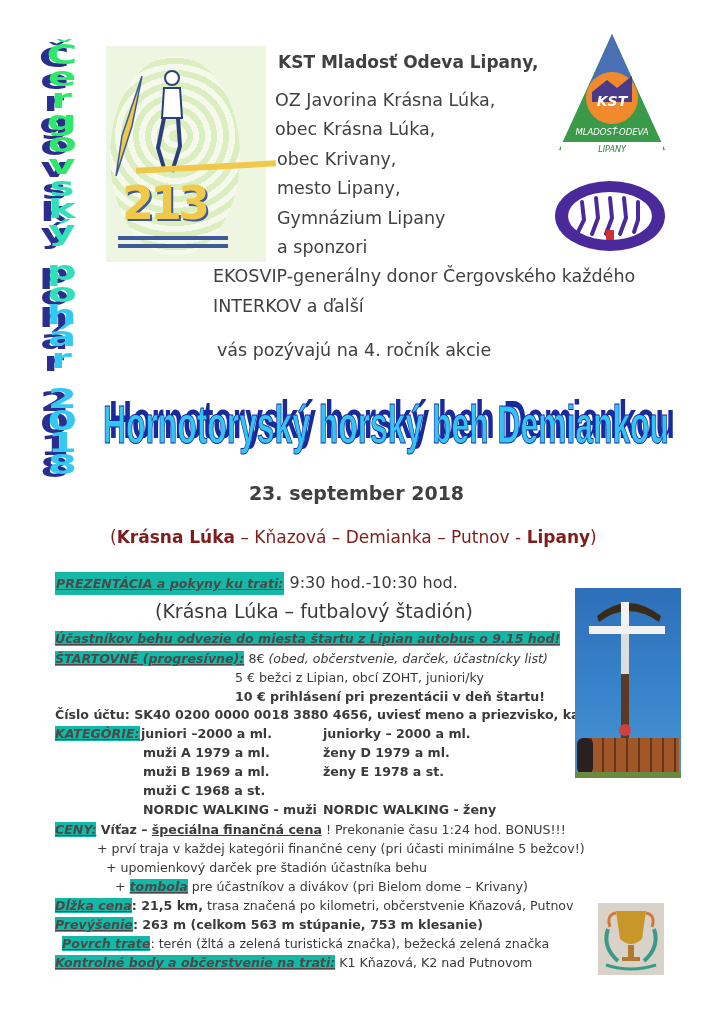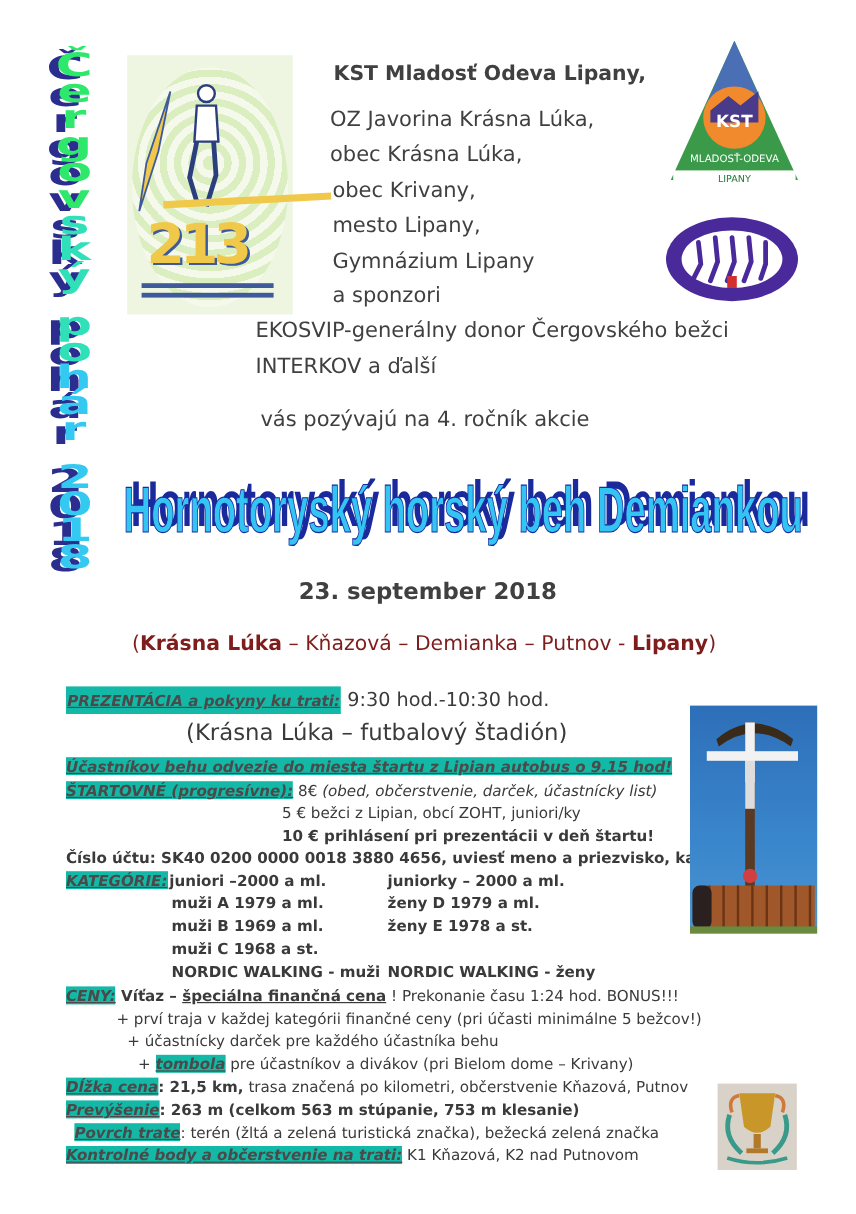--- a/index.html
+++ b/index.html
@@ -10,36 +10,36 @@
   
   .vert { position:absolute; left:34px; top:44px; width:56px; display:flex; flex-direction:column; align-items:center; }
   .vchar { font-family:"DejaVu Sans", sans-serif; font-weight:bold; font-size:27px; line-height:22px;
            transform:scaleX(1.55); letter-spacing:0; }
   .vgreen { color:#2ee86b; text-shadow:-5px 3px 0 #2b2e8f; }
   .vteal  { color:#30e0b8; text-shadow:-5px 3px 0 #2b2e8f; }
   .vcyan  { color:#33c9f0; text-shadow:-5px 3px 0 #2b2e8f; }
   .vgap { height:18px; }
 
   
-  .runner { left:106px; top:46px; width:138px; height:216px; background:#eef6e2; }
+  .runner { left:106px; top:46px; width:160px; height:216px; background:#eef6e2; }
   .rings { position:absolute; left:4px; top:10px; width:130px; height:200px; border-radius:50%;
            background:repeating-radial-gradient(circle at 50% 40%, #dbeec0 0 6px, #f4f9ec 6px 12px); }
   .runner-fig { position:absolute; left:44px; top:22px; width:40px; height:110px; }
   .num213 { position:absolute; left:16px; top:130px; font-family:"DejaVu Sans", sans-serif; font-weight:bold;
             font-size:46px; color:#f0c94a; letter-spacing:-4px; text-shadow:2px 2px 0 #3f5a9a; }
   .stripe { position:absolute; left:12px; height:4px; background:#3f5a9a; }
 
   
   .org { left:275px; font-size:17.5px; color:#404040; font-family:"DejaVu Sans", sans-serif; }
   .org-main { left:278px; top:52px; font-weight:bold; font-size:17px; color:#404040; }
 
   .sponsor { left:213px; font-size:17.5px; color:#404040; }
 
   
-  .kst { left:557px; top:32px; width:110px; height:130px; }
+  .kst { left:557px; top:32px; width:110px; height:130px;font-style:italic; }
   .sbs { left:554px; top:180px; width:112px; height:72px; }
 
   
   .title { left:100px; top:372px; width:580px; height:90px; }
   .date { left:0; width:713px; text-align:center; top:482px; font-weight:bold; font-size:19px; color:#404040; }
   .route { left:110px; top:527px; font-size:17px; color:#7f1d1d; }
 
   
   .hl { background:#14b8a6; font-style:italic; font-weight:bold; text-decoration:underline; color:#4a4a4a; }
   .line { position:absolute; font-size:12.6px; white-space:nowrap; color:#3a3a3a; }
@@ -92,21 +92,21 @@
 </div>
 
 <div class="abs org-main">KST Mladosť Odeva Lipany,</div>
 <div class="abs org" style="top:90px">OZ Javorina Krásna Lúka,</div>
 <div class="abs org" style="top:119px">obec Krásna Lúka,</div>
 <div class="abs org" style="top:149px;left:277px">obec Krivany,</div>
 <div class="abs org" style="top:178px;left:277px">mesto Lipany,</div>
 <div class="abs org" style="top:208px;left:277px">Gymnázium Lipany</div>
 <div class="abs org" style="top:237px;left:277px">a sponzori</div>
 
-<div class="abs sponsor" style="top:266px">EKOSVIP-generálny donor Čergovského bežci</div>
+<div class="abs sponsor" style="top:266px">EKOSVIP-generálny donor Čergovského každého</div>
 <div class="abs sponsor" style="top:296px">INTERKOV a ďalší</div>
 <div class="abs sponsor" style="top:340px;left:217px">vás pozývajú na 4. ročník akcie</div>
 
 <div class="abs kst">
   <svg width="110" height="130" viewBox="0 0 110 130">
     <polygon points="55,2 2,118 108,118" fill="#3a9a4a"></polygon>
     <polygon points="55,2 30,58 80,58" fill="#4a6fb5"></polygon>
     <circle cx="55" cy="66" r="26" fill="#f08a2c"></circle>
     <path d="M35 60 L50 48 L60 56 L75 44 L75 70 L35 70 Z" fill="#4a3a8a"></path>
     <text x="55" y="74" font-family="DejaVu Sans, sans-serif" font-size="14" font-weight="bold" fill="#fff" text-anchor="middle">KST</text>
@@ -163,21 +163,21 @@
 <div class="line b" style="left:143px;top:802px">NORDIC WALKING  - muži</div>
 <div class="line b" style="left:323px;top:726px">juniorky – 2000 a ml.</div>
 <div class="line b" style="left:323px;top:745px">ženy  D 1979 a ml.</div>
 <div class="line b" style="left:323px;top:764px">ženy  E 1978 a st.</div>
 <div class="line b" style="left:323px;top:802px">NORDIC WALKING - ženy</div>
 
 <div class="line" style="left:55px;top:822px">
   <span class="hl">CENY:</span><span class="b"> Víťaz – </span><span class="b" style="text-decoration:underline">špeciálna finančná cena</span><span> ! Prekonanie času 1:24 hod. BONUS!!!</span>
 </div>
 <div class="line" style="left:97px;top:841px">+ prví traja v každej kategórii finančné  ceny (pri účasti minimálne 5 bežcov!)</div>
-<div class="line" style="left:106px;top:860px">+ účastnícky darček pre každého účastníka behu</div>
+<div class="line" style="left:106px;top:860px">+ upomienkový darček pre štadión účastníka behu</div>
 <div class="line" style="left:115px;top:879px">
   <span>+ </span><span class="hl">tombola</span><span> pre účastníkov a divákov (pri Bielom dome – Krivany)</span>
 </div>
 
 <div class="line" style="left:55px;top:898px">
   <span class="hl">Dĺžka cena</span><span class="b">: 21,5 km,</span><span> trasa značená po kilometri, občerstvenie Kňazová, Putnov</span>
 </div>
 <div class="line" style="left:55px;top:917px">
   <span class="hl">Prevýšenie</span><span class="b">:  263 m (celkom 563 m stúpanie, 753 m klesanie)</span>
 </div>

